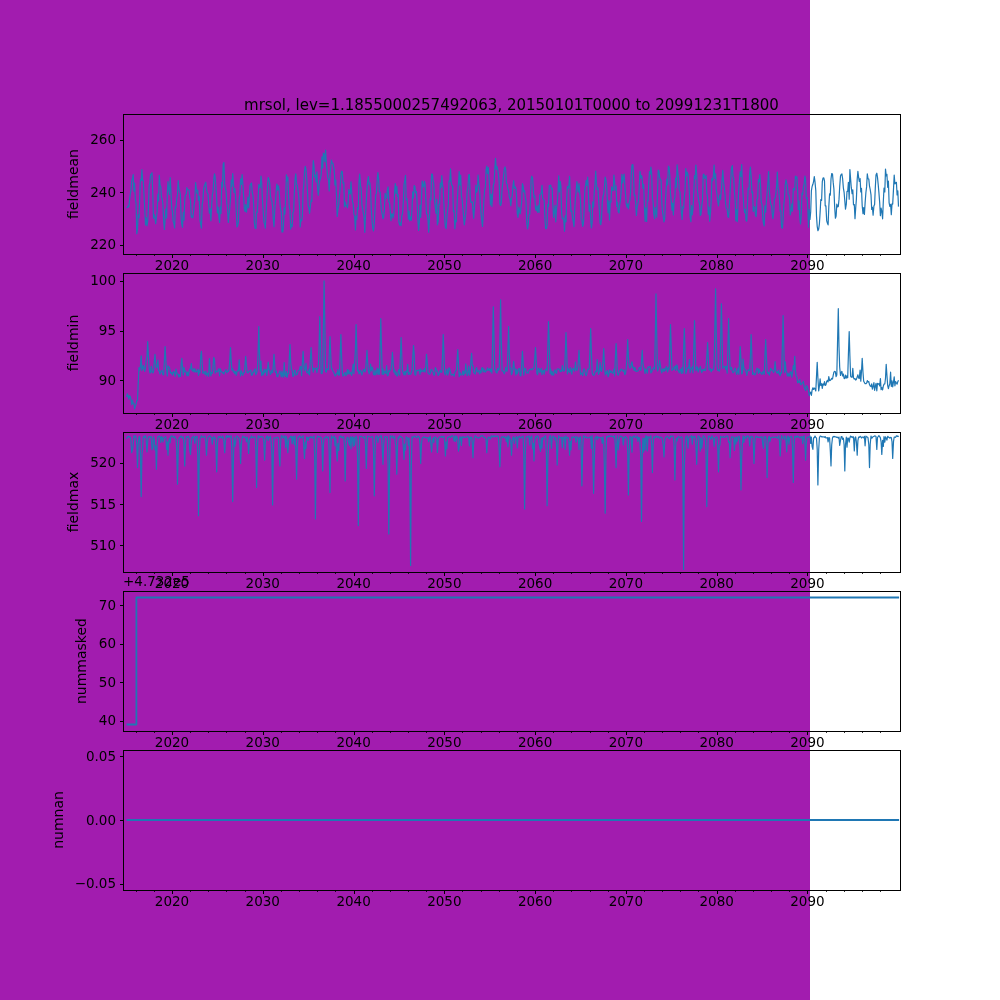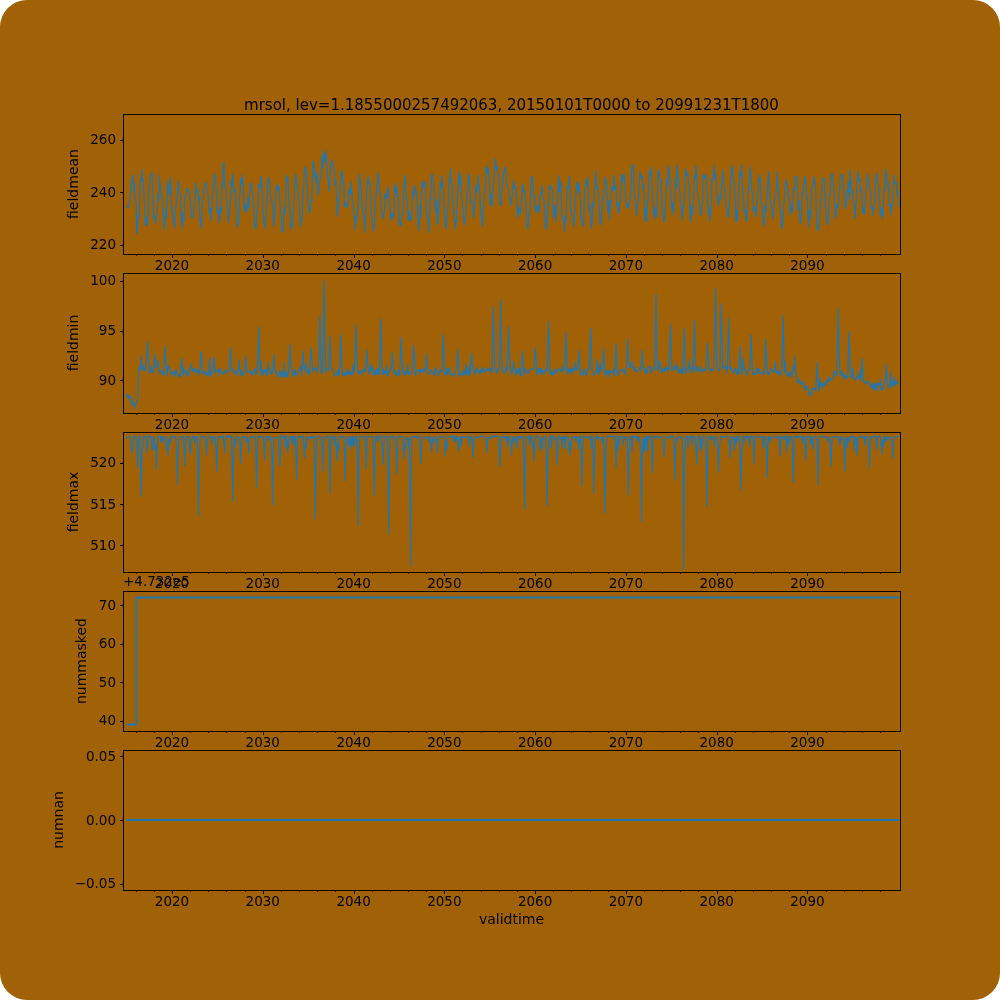--- a/index.html
+++ b/index.html
@@ -1,30 +1,29 @@
 <!DOCTYPE html>
 <html><head>
 <meta charset="utf-8">
 <style>
   html,body{margin:0;padding:0;background:#fff;}
-  #figure{position:relative;width:1000px;height:1000px;background:#a16207;
-          font-family:"DejaVu Sans","Liberation Sans",sans-serif;border-radius:27px;}
+  #figure{position:relative;width:810px;height:1000px;background:#a21caf;
+          font-family:"DejaVu Sans","Liberation Sans",sans-serif;}
   #title{position:absolute;left:123px;width:777px;top:96px;text-align:center;
          font-size:15px;color:#000;white-space:nowrap;}
   #xlabel{position:absolute;left:123px;width:777px;top:911px;text-align:center;
           font-size:14px;color:#000;}
   svg{position:absolute;left:0;top:0;}
   text{font-family:"DejaVu Sans","Liberation Sans",sans-serif;fill:#000;}
 </style>
 </head>
 <body>
 
 <div id="figure">
   <div id="title">mrsol, lev=1.1855000257492063, 20150101T0000 to 20991231T1800</div>
-  <div id="xlabel">validtime</div>
   <svg id="plot" width="1000" height="1000" viewBox="0 0 1000 1000">
       <g>
         <clipPath id="clip0">
           <rect x="123" y="114" width="777" height="140"></rect>
         </clipPath>
         <polyline points="126.6,207.8 127.4,207.4 128.1,205.9 128.8,206.8 129.5,200.8 130.3,194.0 131.0,190.2 131.7,181.1 132.4,179.0 133.2,174.5 133.9,191.1 134.6,183.0 135.3,198.6 136.1,203.7 136.8,233.7 137.5,228.8 138.2,214.6 139.0,218.0 139.7,198.6 140.4,179.7 141.2,180.7 141.9,169.7 142.6,180.4 143.3,180.6 144.1,196.0 144.8,209.8 145.5,224.9 146.2,217.6 147.0,225.8 147.7,221.0 148.4,209.1 149.1,186.6 149.9,182.4 150.6,174.4 151.3,174.7 152.0,172.7 152.8,194.1 153.5,218.2 154.2,214.6 155.0,218.1 155.7,223.7 156.4,216.8 157.1,211.9 157.9,194.2 158.6,201.0 159.3,175.3 160.0,185.2 160.8,187.1 161.5,197.5 162.2,199.2 162.9,203.8 163.7,222.1 164.4,229.5 165.1,219.9 165.8,209.1 166.6,218.0 167.3,194.8 168.0,181.5 168.7,188.6 169.5,194.5 170.2,177.7 170.9,190.7 171.7,208.5 172.4,211.2 173.1,221.1 173.8,222.9 174.6,228.0 175.3,207.2 176.0,207.3 176.7,199.8 177.5,193.9 178.2,180.5 178.9,188.6 179.6,191.0 180.4,194.7 181.1,216.7 181.8,224.4 182.5,227.3 183.3,212.4 184.0,220.2 184.7,200.2 185.5,194.9 186.2,194.3 186.9,187.6 187.6,189.7 188.4,189.9 189.1,190.1 189.8,198.3 190.5,200.4 191.3,217.1 192.0,216.1 192.7,217.8 193.4,213.4 194.2,204.3 194.9,200.0 195.6,182.5 196.3,188.5 197.1,193.3 197.8,190.2 198.5,200.3 199.2,196.3 200.0,220.3 200.7,224.4 201.4,228.1 202.2,204.6 202.9,200.7 203.6,189.3 204.3,186.2 205.1,184.0 205.8,182.2 206.5,189.6 207.2,192.5 208.0,194.3 208.7,204.3 209.4,213.1 210.1,208.9 210.9,220.8 211.6,206.7 212.3,194.9 213.0,191.9 213.8,179.2 214.5,173.9 215.2,177.5 215.9,186.8 216.7,199.2 217.4,212.9 218.1,207.2 218.9,217.1 219.6,222.5 220.3,206.8 221.0,213.5 221.8,182.4 222.5,187.1 223.2,164.2 223.9,162.6 224.7,184.3 225.4,188.3 226.1,191.4 226.8,203.0 227.6,208.6 228.3,222.4 229.0,214.3 229.7,209.3 230.5,198.7 231.2,180.2 231.9,186.3 232.7,173.5 233.4,183.3 234.1,192.4 234.8,188.6 235.6,197.3 236.3,212.1 237.0,227.0 237.7,225.7 238.5,221.1 239.2,199.1 239.9,194.6 240.6,178.9 241.4,184.3 242.1,174.6 242.8,183.0 243.5,194.3 244.3,208.5 245.0,211.4 245.7,204.5 246.4,212.2 247.2,206.9 247.9,197.0 248.6,207.7 249.4,194.7 250.1,185.3 250.8,183.9 251.5,183.0 252.3,192.7 253.0,195.6 253.7,204.6 254.4,223.1 255.2,228.3 255.9,228.5 256.6,212.0 257.3,212.4 258.1,198.9 258.8,184.4 259.5,186.1 260.2,187.8 261.0,176.1 261.7,183.5 262.4,199.3 263.2,211.2 263.9,222.1 264.6,223.9 265.3,228.2 266.1,211.6 266.8,201.0 267.5,186.1 268.2,177.5 269.0,179.8 269.7,182.9 270.4,195.7 271.1,199.0 271.9,201.1 272.6,206.7 273.3,219.5 274.0,226.7 274.8,208.9 275.5,201.3 276.2,190.2 276.9,184.0 277.7,190.1 278.4,185.8 279.1,190.0 279.9,201.7 280.6,209.8 281.3,211.5 282.0,231.9 282.8,232.0 283.5,225.8 284.2,207.5 284.9,214.2 285.7,196.8 286.4,174.9 287.1,181.0 287.8,177.2 288.6,195.6 289.3,206.8 290.0,209.8 290.7,229.1 291.5,224.3 292.2,226.6 292.9,212.4 293.6,211.6 294.4,191.6 295.1,178.5 295.8,173.9 296.6,184.8 297.3,185.2 298.0,190.6 298.7,196.2 299.5,205.6 300.2,227.0 300.9,219.9 301.6,220.8 302.4,216.1 303.1,190.1 303.8,185.5 304.5,171.1 305.3,166.4 306.0,169.6 306.7,177.8 307.4,189.8 308.2,205.8 308.9,207.8 309.6,213.3 310.4,206.5 311.1,200.2 311.8,201.6 312.5,177.9 313.3,160.7 314.0,166.2 314.7,177.0 315.4,175.0 316.2,182.0 316.9,171.9 317.6,188.8 318.3,195.2 319.1,185.2 319.8,180.6 320.5,178.5 321.2,174.7 322.0,156.8 322.7,168.0 323.4,153.1 324.1,153.8 324.9,161.6 325.6,150.1 326.3,162.6 327.1,171.3 327.8,178.0 328.5,179.4 329.2,190.9 330.0,174.8 330.7,168.3 331.4,160.0 332.1,163.2 332.9,163.1 333.6,166.7 334.3,170.9 335.0,185.2 335.8,180.1 336.5,195.5 337.2,216.4 337.9,209.4 338.7,205.1 339.4,195.7 340.1,189.1 340.9,174.7 341.6,171.2 342.3,171.8 343.0,183.2 343.8,182.4 344.5,207.0 345.2,202.0 345.9,205.7 346.7,205.6 347.4,207.8 348.1,202.6 348.8,189.3 349.6,193.3 350.3,193.9 351.0,181.8 351.7,192.2 352.5,201.6 353.2,203.9 353.9,214.1 354.6,216.1 355.4,229.9 356.1,215.8 356.8,219.4 357.6,207.5 358.3,209.2 359.0,181.8 359.7,174.2 360.5,185.6 361.2,188.7 361.9,204.8 362.6,208.9 363.4,213.5 364.1,216.8 364.8,232.3 365.5,215.8 366.3,200.9 367.0,189.1 367.7,180.4 368.4,176.7 369.2,184.7 369.9,182.8 370.6,191.2 371.3,208.7 372.1,221.4 372.8,228.2 373.5,231.0 374.3,223.1 375.0,209.2 375.7,194.9 376.4,193.1 377.2,179.8 377.9,172.6 378.6,179.0 379.3,191.7 380.1,192.1 380.8,203.1 381.5,210.4 382.2,213.9 383.0,218.7 383.7,216.7 384.4,209.9 385.1,193.3 385.9,197.1 386.6,198.5 387.3,190.4 388.1,186.8 388.8,201.9 389.5,202.4 390.2,209.5 391.0,220.7 391.7,214.1 392.4,213.9 393.1,217.9 393.9,214.0 394.6,191.1 395.3,183.5 396.0,193.5 396.8,186.3 397.5,196.3 398.2,194.7 398.9,222.0 399.7,225.2 400.4,222.9 401.1,225.7 401.8,215.9 402.6,213.3 403.3,202.2 404.0,185.0 404.8,180.3 405.5,175.4 406.2,200.0 406.9,198.5 407.7,205.9 408.4,219.2 409.1,211.2 409.8,221.0 410.6,216.9 411.3,220.5 412.0,208.5 412.7,191.9 413.5,198.0 414.2,185.6 414.9,186.6 415.6,192.8 416.4,191.5 417.1,201.9 417.8,218.7 418.6,230.5 419.3,222.4 420.0,205.3 420.7,217.4 421.5,198.2 422.2,181.1 422.9,185.0 423.6,187.1 424.4,181.4 425.1,183.9 425.8,198.6 426.5,214.0 427.3,214.3 428.0,220.1 428.7,232.2 429.4,218.7 430.2,198.4 430.9,199.9 431.6,174.0 432.3,174.1 433.1,180.4 433.8,183.5 434.5,200.1 435.3,207.4 436.0,213.3 436.7,199.1 437.4,225.0 438.2,221.1 438.9,204.4 439.6,204.4 440.3,183.2 441.1,187.4 441.8,175.7 442.5,184.5 443.2,188.3 444.0,205.4 444.7,218.8 445.4,227.0 446.1,228.6 446.9,216.6 447.6,210.3 448.3,205.6 449.0,180.8 449.8,181.7 450.5,168.8 451.2,182.6 452.0,185.5 452.7,186.2 453.4,211.7 454.1,210.5 454.9,228.7 455.6,220.4 456.3,221.8 457.0,206.6 457.8,191.6 458.5,183.2 459.2,171.5 459.9,185.1 460.7,175.0 461.4,196.1 462.1,199.3 462.8,207.2 463.6,216.8 464.3,224.9 465.0,219.4 465.8,213.1 466.5,204.3 467.2,190.7 467.9,188.3 468.7,174.8 469.4,174.5 470.1,194.7 470.8,202.1 471.6,202.5 472.3,201.8 473.0,210.3 473.7,218.2 474.5,207.0 475.2,199.4 475.9,185.2 476.6,192.2 477.4,189.7 478.1,175.2 478.8,184.7 479.5,187.6 480.3,203.8 481.0,212.6 481.7,219.7 482.5,226.4 483.2,214.8 483.9,199.9 484.6,190.5 485.4,186.9 486.1,169.3 486.8,166.0 487.5,173.6 488.3,167.6 489.0,177.9 489.7,187.9 490.4,204.9 491.2,194.2 491.9,206.4 492.6,194.3 493.3,185.9 494.1,182.5 494.8,169.4 495.5,158.4 496.3,169.1 497.0,166.5 497.7,169.8 498.4,174.0 499.2,182.4 499.9,203.8 500.6,205.5 501.3,203.3 502.1,188.5 502.8,182.8 503.5,176.2 504.2,169.5 505.0,166.9 505.7,169.9 506.4,183.2 507.1,184.4 507.9,189.3 508.6,190.4 509.3,197.3 510.0,198.7 510.8,205.6 511.5,198.5 512.2,195.8 513.0,185.8 513.7,180.7 514.4,188.3 515.1,186.7 515.9,188.7 516.6,196.6 517.3,213.7 518.0,217.5 518.8,207.2 519.5,209.7 520.2,213.8 520.9,208.5 521.7,201.7 522.4,183.6 523.1,185.9 523.8,192.0 524.6,190.6 525.3,197.4 526.0,201.2 526.7,222.2 527.5,228.8 528.2,225.1 528.9,214.8 529.7,214.4 530.4,200.7 531.1,179.6 531.8,176.1 532.6,178.3 533.3,188.6 534.0,197.3 534.7,195.8 535.5,208.6 536.2,210.6 536.9,206.0 537.6,212.3 538.4,205.4 539.1,212.4 539.8,194.5 540.5,194.6 541.3,192.5 542.0,185.3 542.7,198.4 543.5,199.7 544.2,200.0 544.9,217.4 545.6,228.5 546.4,228.6 547.1,225.4 547.8,204.3 548.5,206.7 549.3,185.6 550.0,185.9 550.7,185.2 551.4,189.0 552.2,188.4 552.9,206.0 553.6,217.4 554.3,212.2 555.1,205.4 555.8,221.8 556.5,208.4 557.2,204.6 558.0,192.4 558.7,175.8 559.4,192.0 560.2,181.4 560.9,185.9 561.6,212.7 562.3,218.7 563.1,218.2 563.8,220.4 564.5,231.1 565.2,215.8 566.0,221.8 566.7,198.3 567.4,186.3 568.1,188.7 568.9,185.5 569.6,176.4 570.3,198.8 571.0,211.4 571.8,210.9 572.5,217.9 573.2,221.0 574.0,226.6 574.7,209.8 575.4,197.6 576.1,192.5 576.9,181.6 577.6,187.4 578.3,192.1 579.0,183.7 579.8,193.8 580.5,200.9 581.2,218.7 581.9,220.2 582.7,226.3 583.4,223.9 584.1,210.1 584.8,190.3 585.6,185.2 586.3,180.3 587.0,185.3 587.7,177.0 588.5,194.6 589.2,211.2 589.9,204.8 590.7,220.0 591.4,228.0 592.1,223.1 592.8,201.8 593.6,207.0 594.3,191.1 595.0,184.0 595.7,171.2 596.5,184.7 597.2,189.4 597.9,187.9 598.6,198.7 599.4,211.5 600.1,223.2 600.8,224.7 601.5,219.4 602.3,201.1 603.0,196.5 603.7,194.1 604.4,187.0 605.2,177.1 605.9,179.9 606.6,185.5 607.4,201.4 608.1,212.8 608.8,200.5 609.5,220.0 610.3,201.2 611.0,202.2 611.7,186.9 612.4,189.6 613.2,190.7 613.9,175.2 614.6,181.9 615.3,190.2 616.1,185.9 616.8,206.5 617.5,202.4 618.2,211.6 619.0,212.9 619.7,204.9 620.4,200.2 621.2,190.5 621.9,174.3 622.6,183.0 623.3,177.6 624.1,174.2 624.8,184.8 625.5,193.9 626.2,203.6 627.0,207.2 627.7,203.8 628.4,208.8 629.1,202.9 629.9,200.1 630.6,192.1 631.3,173.8 632.0,165.0 632.8,164.6 633.5,173.0 634.2,195.3 634.9,195.2 635.7,203.8 636.4,215.4 637.1,207.3 637.9,203.7 638.6,200.5 639.3,186.4 640.0,171.3 640.8,178.1 641.5,175.5 642.2,178.4 642.9,188.4 643.7,184.3 644.4,205.6 645.1,221.3 645.8,207.9 646.6,221.4 647.3,200.3 648.0,200.9 648.7,184.9 649.5,171.5 650.2,174.1 650.9,167.0 651.7,174.6 652.4,197.8 653.1,201.3 653.8,213.8 654.6,218.6 655.3,207.3 656.0,212.6 656.7,217.1 657.5,193.8 658.2,170.1 658.9,170.8 659.6,177.1 660.4,180.0 661.1,180.2 661.8,202.6 662.5,211.6 663.3,216.8 664.0,221.8 664.7,218.7 665.4,201.8 666.2,188.2 666.9,179.0 667.6,184.8 668.4,166.2 669.1,167.4 669.8,175.8 670.5,193.9 671.3,201.6 672.0,210.1 672.7,203.1 673.4,215.0 674.2,199.4 674.9,197.6 675.6,178.1 676.3,187.6 677.1,164.9 677.8,172.2 678.5,178.6 679.2,189.9 680.0,192.1 680.7,204.5 681.4,211.9 682.1,219.4 682.9,206.7 683.6,208.2 684.3,197.4 685.1,190.2 685.8,168.6 686.5,175.9 687.2,172.1 688.0,174.7 688.7,184.2 689.4,192.2 690.1,216.4 690.9,221.6 691.6,205.6 692.3,214.8 693.0,208.8 693.8,192.4 694.5,175.7 695.2,178.9 695.9,165.1 696.7,174.9 697.4,190.2 698.1,196.6 698.9,201.5 699.6,204.5 700.3,215.4 701.0,214.4 701.8,205.6 702.5,200.4 703.2,174.9 703.9,174.1 704.7,178.5 705.4,177.1 706.1,175.4 706.8,193.4 707.6,197.6 708.3,214.1 709.0,207.2 709.7,221.1 710.5,212.7 711.2,200.0 711.9,178.7 712.6,180.8 713.4,175.7 714.1,165.1 714.8,178.5 715.6,173.9 716.3,190.0 717.0,193.8 717.7,200.9 718.5,205.8 719.2,198.1 719.9,195.2 720.6,199.6 721.4,189.4 722.1,179.9 722.8,170.4 723.5,181.1 724.3,187.4 725.0,193.5 725.7,205.0 726.4,208.6 727.2,209.3 727.9,216.8 728.6,217.4 729.4,204.7 730.1,192.1 730.8,178.8 731.5,167.7 732.3,165.6 733.0,176.7 733.7,178.5 734.4,190.6 735.2,200.5 735.9,220.8 736.6,209.6 737.3,221.6 738.1,202.4 738.8,189.4 739.5,180.9 740.2,171.7 741.0,176.3 741.7,164.6 742.4,184.7 743.1,195.2 743.9,207.0 744.6,212.7 745.3,209.3 746.1,220.8 746.8,221.1 747.5,202.9 748.2,188.1 749.0,189.4 749.7,173.5 750.4,167.0 751.1,175.7 751.9,192.8 752.6,191.9 753.3,211.4 754.0,207.7 754.8,206.7 755.5,215.5 756.2,216.6 756.9,199.5 757.7,198.1 758.4,179.6 759.1,181.8 759.8,174.5 760.6,186.4 761.3,202.5 762.0,204.4 762.8,218.3 763.5,223.1 764.2,226.0 764.9,205.9 765.7,212.1 766.4,201.0 767.1,193.3 767.8,184.0 768.6,171.6 769.3,189.7 770.0,198.4 770.7,204.3 771.5,205.6 772.2,212.9 772.9,218.6 773.6,213.2 774.4,199.0 775.1,198.3 775.8,194.1 776.6,186.3 777.3,172.0 778.0,188.5 778.7,190.2 779.5,199.4 780.2,211.1 780.9,210.8 781.6,227.6 782.4,228.2 783.1,219.5 783.8,204.5 784.5,198.3 785.3,184.4 786.0,179.9 786.7,183.4 787.4,185.7 788.2,194.9 788.9,195.1 789.6,199.9 790.3,214.9 791.1,210.6 791.8,203.9 792.5,211.1 793.3,188.6 794.0,188.7 794.7,190.0 795.4,176.1 796.2,178.3 796.9,176.7 797.6,189.4 798.3,209.4 799.1,200.9 799.8,218.0 800.5,223.9 801.2,216.0 802.0,193.2 802.7,194.7 803.4,187.1 804.1,183.9 804.9,176.2 805.6,180.0 806.3,198.6 807.1,197.4 807.8,208.5 808.5,227.2 809.2,209.5 810.0,219.4 810.7,211.8 811.4,190.6 812.1,186.5 812.9,184.3 813.6,181.3 814.3,176.5 815.0,181.9 815.8,190.6 816.5,216.1 817.2,226.3 817.9,230.7 818.7,228.9 819.4,223.8 820.1,212.6 820.8,199.6 821.6,200.3 822.3,181.7 823.0,178.1 823.8,177.9 824.5,181.0 825.2,205.8 825.9,205.9 826.7,220.8 827.4,223.1 828.1,224.9 828.8,206.9 829.6,193.8 830.3,195.2 831.0,179.0 831.7,173.5 832.5,174.0 833.2,182.4 833.9,189.0 834.6,205.6 835.4,218.2 836.1,216.1 836.8,204.1 837.5,206.9 838.3,206.4 839.0,199.4 839.7,186.8 840.5,176.1 841.2,174.4 841.9,173.9 842.6,178.5 843.4,188.2 844.1,192.3 844.8,200.8 845.5,209.1 846.3,204.2 847.0,191.3 847.7,191.3 848.4,182.3 849.2,199.2 849.9,169.5 850.6,178.8 851.3,187.7 852.1,193.7 852.8,189.8 853.5,204.8 854.3,204.5 855.0,218.6 855.7,207.9 856.4,199.0 857.2,179.3 857.9,171.3 858.6,177.2 859.3,181.3 860.1,178.6 860.8,192.0 861.5,188.4 862.2,205.7 863.0,213.6 863.7,207.5 864.4,214.4 865.1,203.1 865.9,192.5 866.6,186.9 867.3,173.8 868.0,178.7 868.8,179.1 869.5,186.1 870.2,189.5 871.0,194.8 871.7,209.5 872.4,207.2 873.1,215.2 873.9,206.1 874.6,204.5 875.3,187.7 876.0,175.0 876.8,173.2 877.5,177.4 878.2,184.5 878.9,192.4 879.7,202.9 880.4,215.7 881.1,208.0 881.8,211.3 882.6,218.8 883.3,201.7 884.0,188.2 884.8,192.0 885.5,169.0 886.2,175.8 886.9,174.4 887.7,187.3 888.4,181.2 889.1,202.7 889.8,206.4 890.6,204.4 891.3,214.7 892.0,203.9 892.7,204.1 893.5,189.1 894.2,175.0 894.9,183.8 895.6,183.0 896.4,182.3 897.1,195.0 897.8,190.9 898.5,206.6" fill="none" stroke="#1f77b4" stroke-width="1.2" stroke-linejoin="round" clip-path="url(#clip0)"></polyline>
         <rect x="123" y="114" width="777" height="140" fill="none" stroke="#000000" stroke-width="1" shape-rendering="crispEdges"></rect>
         <line x1="172.5" y1="254" x2="172.5" y2="257.5" stroke="#000000" stroke-width="1" shape-rendering="crispEdges"></line>
         <text x="172.01635514018778" y="270" text-anchor="middle" font-size="13.5px">2020</text>
         <line x1="263.5" y1="254" x2="263.5" y2="257.5" stroke="#000000" stroke-width="1" shape-rendering="crispEdges"></line>

